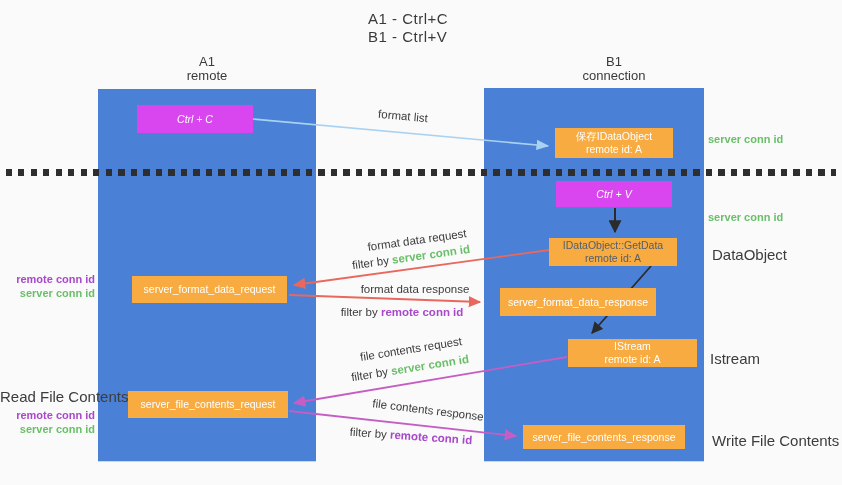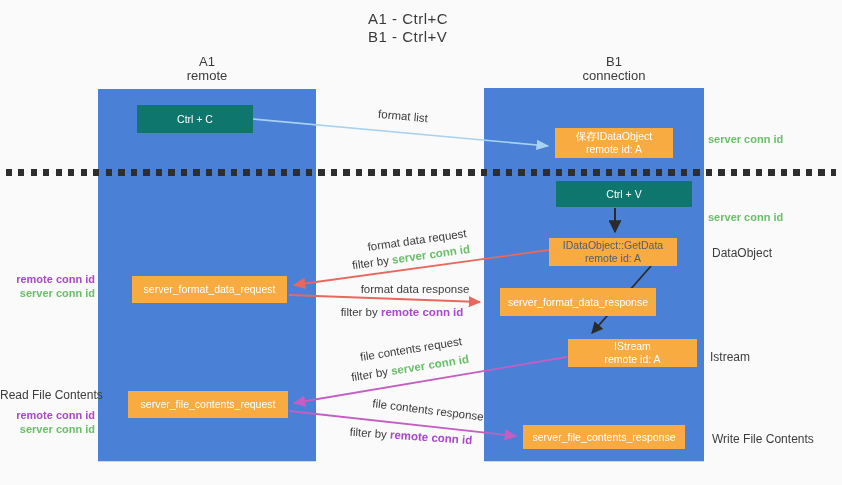--- a/index.html
+++ b/index.html
@@ -22,36 +22,36 @@
   }
   .dotline{
     left:6px;top:169px;width:830px;height:7px;
     background:repeating-linear-gradient(90deg,#2e2e2e 0 6px,transparent 6px 12.5px);
   }
   .node{
     display:flex;align-items:center;justify-content:center;flex-direction:column;
     font-size:10.5px;line-height:13px;text-align:center;color:#ffffff;
     box-sizing:border-box;
   }
-  .node.green{background:#0f766e;}
+  .node.green{background:#d946ef;font-style:italic;}
   .node.orange{background:#f7ab41;}
   .node.darktext{color:#525f6e;}
   .alabel{
     font-size:11.5px;color:#3c3c3c;white-space:nowrap;
     transform:translate(-50%,-50%);
   }
   .r-5{transform:translate(-50%,-50%) rotate(5deg);}
   .rm8{transform:translate(-50%,-50%) rotate(-8deg);}
   .rm9{transform:translate(-50%,-50%) rotate(-9deg);}
   .r7{transform:translate(-50%,-50%) rotate(7deg);}
   .r4{transform:translate(-50%,-50%) rotate(4deg);}
   .green-t{color:#6abf69;font-weight:bold;}
   .purple-t{color:#a948cb;font-weight:bold;}
   .side{font-size:11px;white-space:nowrap;}
-  .side-dark{font-size:12px;color:#3c3c3c;white-space:nowrap;}
+  .side-dark{font-size:15px;color:#3c3c3c;white-space:nowrap;}
   .rightalign{text-align:right;width:95px;left:0;}
   svg.overlay{position:absolute;left:0;top:0;pointer-events:none;}
 </style>
 </head>
 <body>
 
 <div class="abs title">
   <div>A1 - Ctrl+C</div>
   <div>B1 - Ctrl+V</div>
 </div>
@@ -96,21 +96,21 @@
 
 <div class="abs node green" style="left:137px;top:105px;width:116px;height:28px;">
   <span>Ctrl + C</span>
 </div>
 
 <div class="abs node orange" style="left:555px;top:128px;width:118px;height:30px;">
   <span>保存IDataObject</span>
   <span>remote id: A</span>
 </div>
 
-<div class="abs node green" style="left:556px;top:181px;width:136px;height:26px;">
+<div class="abs node green" style="left:556px;top:181px;width:116px;height:26px;">
   <span>Ctrl + V</span>
 </div>
 
 <div class="abs node orange darktext" style="left:549px;top:238px;width:128px;height:28px;">
   <span>IDataObject::GetData</span>
   <span>remote id: A</span>
 </div>
 
 <div class="abs node orange" style="left:132px;top:276px;width:155px;height:27px;">
   <span>server_format_data_request</span>

